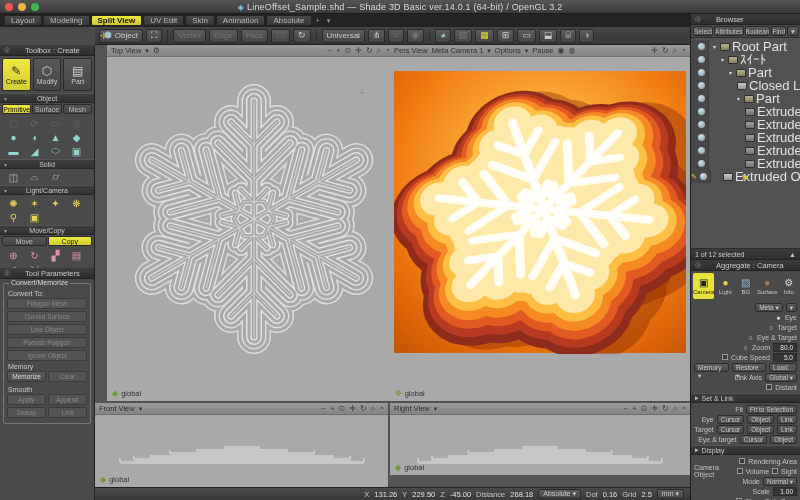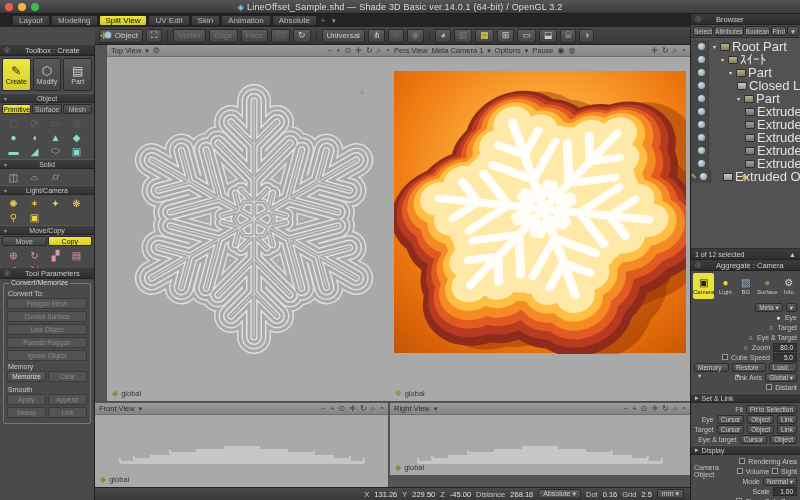--- a/index.html
+++ b/index.html
@@ -7,23 +7,23 @@
   #app{position:absolute;inset:0;width:800px;height:500px;background:#4a4a4a}
 
   
   #titlebar{position:absolute;left:0;top:0;width:800px;height:14px;background:linear-gradient(#555,#3a3a3a);border-bottom:1px solid #1c1c1c;display:flex;align-items:center}
   .tl{width:8px;height:8px;border-radius:50%;margin-left:5px;display:inline-block}
   .tl.red{background:#f35a4f}.tl.yel{background:#f6b33d}.tl.grn{background:#3fb94f}
   #titlebar .title{position:absolute;left:0;right:0;text-align:center;font-size:9px;color:#ddd;letter-spacing:.2px}
   #titlebar .doc-ico{color:#8fd0f0;font-size:8px;margin-right:3px}
 
   
-  #tabbar{position:absolute;left:0;top:14px;width:800px;height:13px;background:#242424;display:flex;align-items:center;gap:1px;padding-left:12px}
+  #tabbar{position:absolute;left:0;top:14px;width:800px;height:13px;background:#242424;display:flex;align-items:center;gap:1px;padding-left:4px}
   .wtab{font-size:8px;color:#b8b8b8;background:linear-gradient(#484848,#373737);border:1px solid #222;padding:0 6px;height:11px;line-height:9px;border-radius:2px}
-  .wtab.active{color:#111;background:linear-gradient(#eee63e,#cfc82e);font-weight:normal}
+  .wtab.active{color:#111;background:linear-gradient(#eee63e,#cfc82e);font-weight:bold}
   .pager{font-size:7px;color:#999;padding:0 3px}
   .dtabs{margin-left:30px;display:flex;align-items:flex-end;height:13px}
   .dtab{font-size:8px;color:#a8a8a8;background:#3a3a3a;border:1px solid #222;border-bottom:none;padding:1px 8px;height:12px}
   .dtab.active{color:#eee;background:#4f4f4f;border-bottom:2px solid #e8e23c;height:13px}
 
   
   #toolbar{position:absolute;left:95px;top:27px;width:705px;height:18px;background:linear-gradient(#474747,#383838);border-bottom:1px solid #202020;display:flex;align-items:center;gap:3px;padding:0 4px}
   .tbtn{height:14px;display:flex;align-items:center;gap:3px;font-size:8px;color:#ccc;background:linear-gradient(#5d5d5d,#434343);border:1px solid #2a2a2a;border-radius:2px;padding:0 4px}
   .tbtn.dis{color:#777}
   .tbtn .gl{font-size:9px;line-height:9px}

